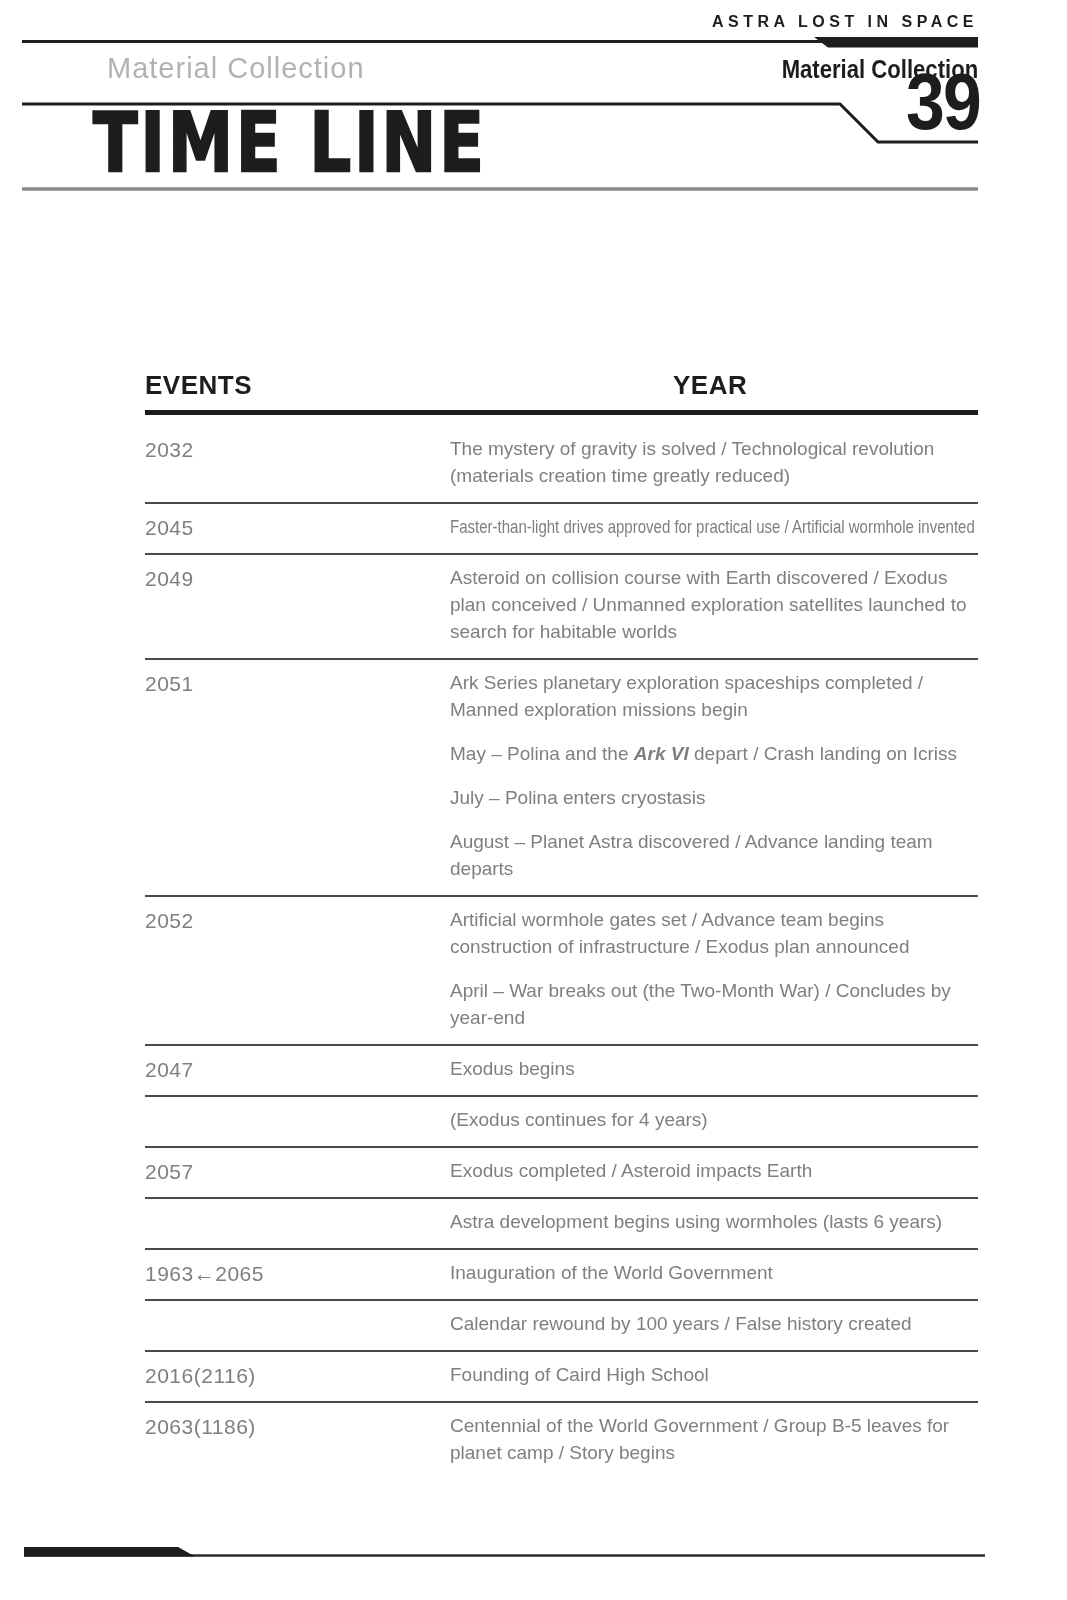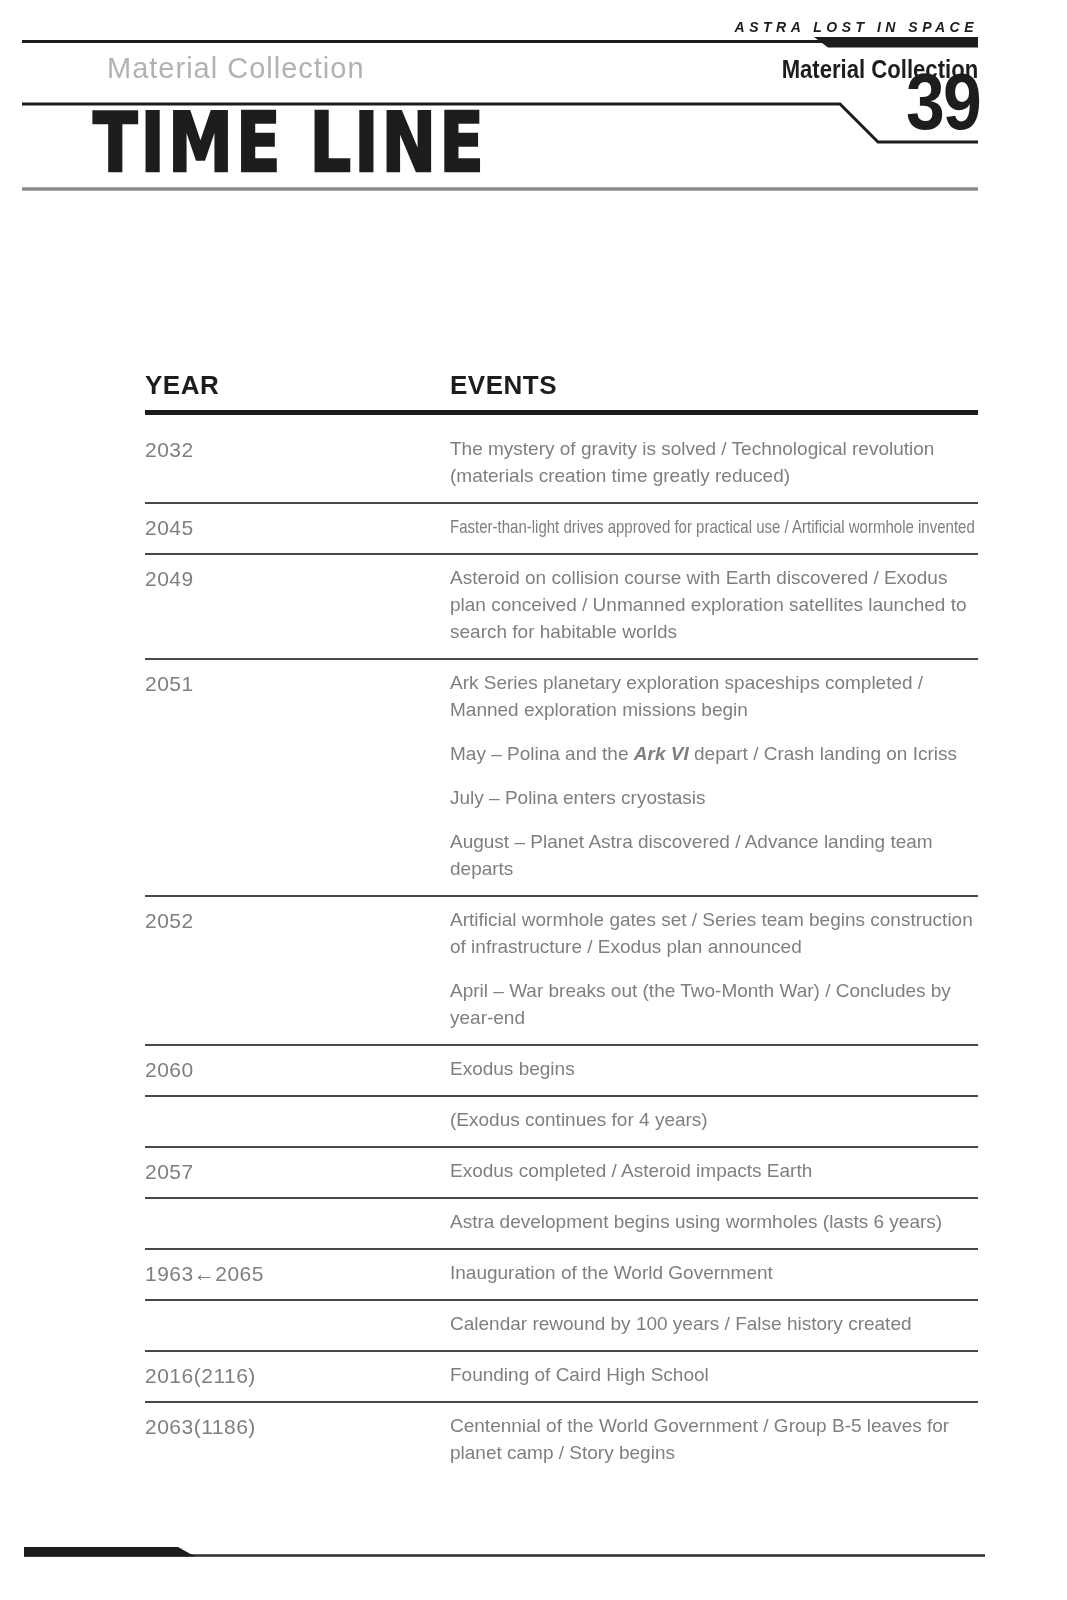--- a/index.html
+++ b/index.html
@@ -19,23 +19,23 @@
     font-family:"Liberation Sans", sans-serif;
   }
   
   .deco-svg{position:absolute;left:0;top:0;width:1067px;height:200px;display:block;}
   .ghost-label{
     position:absolute;left:107px;top:52px;
     font-size:29px;font-weight:400;color:var(--ghost-text);
     letter-spacing:1px;
   }
   .series-title{
-    position:absolute;right:89px;top:19px;
-    font-size:14px;font-weight:bold;color:var(--ink);
-    letter-spacing:4.5px;white-space:nowrap;font-style:italic;
+    position:absolute;right:89px;top:13px;
+    font-size:16px;font-weight:bold;color:var(--ink);
+    letter-spacing:4.5px;white-space:nowrap;
   }
   .collection-label{
     position:absolute;right:89px;top:54px;
     font-size:26px;font-weight:bold;color:var(--ink);
     transform:scaleX(0.85);transform-origin:100% 50%;
     white-space:nowrap;
   }
   .page-number{
     position:absolute;right:87px;top:66px;
     font-size:80px;line-height:72px;font-weight:bold;color:var(--ink);
@@ -102,22 +102,22 @@
   </svg>
 
   <div class="ghost-label">Material Collection</div>
   <div class="series-title">ASTRA LOST IN SPACE</div>
   <div class="collection-label">Material Collection</div>
   <div class="page-number">39</div>
   <h1 class="page-title">TIME LINE</h1>
 
   <div class="timeline-table">
     <div class="thead">
+      <div class="th col-events">EVENTS</div>
       <div class="th col-year">YEAR</div>
-      <div class="th col-events">EVENTS</div>
     </div>
     <div class="header-rule"></div>
     <div>
         <div class="row">
           <div class="year-cell"><span>2032</span></div>
           <div class="events-cell">
             <p>The mystery of gravity is solved / Technological revolution (materials creation time greatly reduced)</p>
           </div>
         </div>
         <div class="row">
@@ -137,26 +137,26 @@
           <div class="events-cell">
             <p>Ark Series planetary exploration spaceships completed / Manned exploration missions begin</p>
             <p><span>May – Polina and the </span><span class="it">Ark VI</span><span> depart / Crash landing on Icriss</span></p>
             <p>July – Polina enters cryostasis</p>
             <p>August – Planet Astra discovered / Advance landing team departs</p>
           </div>
         </div>
         <div class="row">
           <div class="year-cell"><span>2052</span></div>
           <div class="events-cell">
-            <p>Artificial wormhole gates set / Series team begins construction of infrastructure / Exodus plan announced</p>
+            <p>Artificial wormhole gates set / Advance team begins construction of infrastructure / Exodus plan announced</p>
             <p>April – War breaks out (the Two-Month War) / Concludes by year-end</p>
           </div>
         </div>
         <div class="row">
-          <div class="year-cell"><span>2060</span></div>
+          <div class="year-cell"><span>2047</span></div>
           <div class="events-cell">
             <p>Exodus begins</p>
           </div>
         </div>
         <div class="row">
           <div class="year-cell"><span></span></div>
           <div class="events-cell">
             <p>(Exodus continues for 4 years)</p>
           </div>
         </div>

